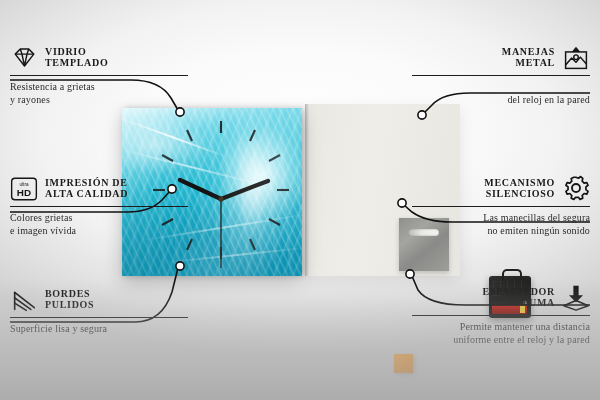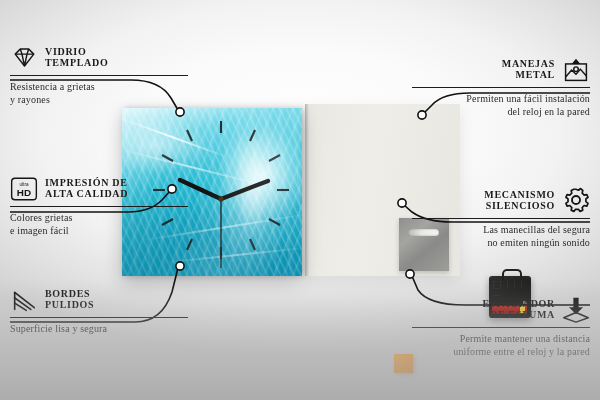--- a/index.html
+++ b/index.html
@@ -197,21 +197,21 @@
     width: 180px;
     height: 168px;
   }
 
   
   .callout {
     position: absolute;
     width: 178px;
   }
   .callout.left { text-align: left; }
-  .callout.right { text-align: right; margin-top: 12px; }
+  .callout.right { text-align: right; }
 
   .c-head {
     display: flex;
     align-items: center;
     gap: 7px;
     min-height: 30px;
   }
   .callout.right .c-head { flex-direction: row-reverse; }
 
   .c-icon {
@@ -356,21 +356,21 @@
         </svg>
       </span>
       <span class="c-title">
         <span>IMPRESIÓN DE</span><br>
         <span>ALTA CALIDAD</span>
       </span>
     </div>
     <div class="c-rule"></div>
     <div class="c-sub">
       <span>Colores grietas</span><br>
-      <span>e imagen fácil</span>
+      <span>e imagen vívida</span>
     </div>
   </div>
 
   <div class="callout left" style="left:10px; top:284px;">
     <div class="c-head">
       <span class="c-icon">
         <svg viewBox="0 0 30 28" width="27" height="25" fill="none" stroke="#151515" stroke-width="1.8" stroke-linecap="round">
           <path d="M4 5 L26 22"></path>
           <path d="M4 11 L22 24"></path>
           <path d="M4 17 L17 25"></path>
@@ -398,21 +398,21 @@
           <circle cx="16" cy="14" r="2.6"></circle>
         </svg>
       </span>
       <span class="c-title">
         <span>MANEJAS</span><br>
         <span>METAL</span>
       </span>
     </div>
     <div class="c-rule"></div>
     <div class="c-sub">
-      <span>Permiten una fácil instalación</span><br>
+      <br>
       <span>del reloj en la pared</span>
     </div>
   </div>
 
   <div class="callout right" style="left:412px; top:173px;">
     <div class="c-head">
       <span class="c-icon">
         <svg viewBox="0 0 32 32" width="28" height="28" fill="none" stroke="#151515" stroke-width="2.1" stroke-linejoin="round">
           <path d="M16 3 l3.3 1.2 2.6-2.1 2.6 2.4 -0.7 3.3 2.4 2.4 3.3-0.7 1.5 3.3 -2.6 2.1 0 3.4 2.6 2.1 -1.5 3.3 -3.3-0.7 -2.4 2.4 0.7 3.3 -3.3 1.5 -2.1-2.6 -3.4 0 -2.1 2.6 -3.3-1.5 0.7-3.3 -2.4-2.4 -3.3 0.7 -1.5-3.3 2.6-2.1 0-3.4 -2.6-2.1 1.5-3.3 3.3 0.7 2.4-2.4 -0.7-3.3 3.3-1.5 z" transform="scale(0.93) translate(1,1)"></path>
           <circle cx="16" cy="16" r="4.6"></circle>

